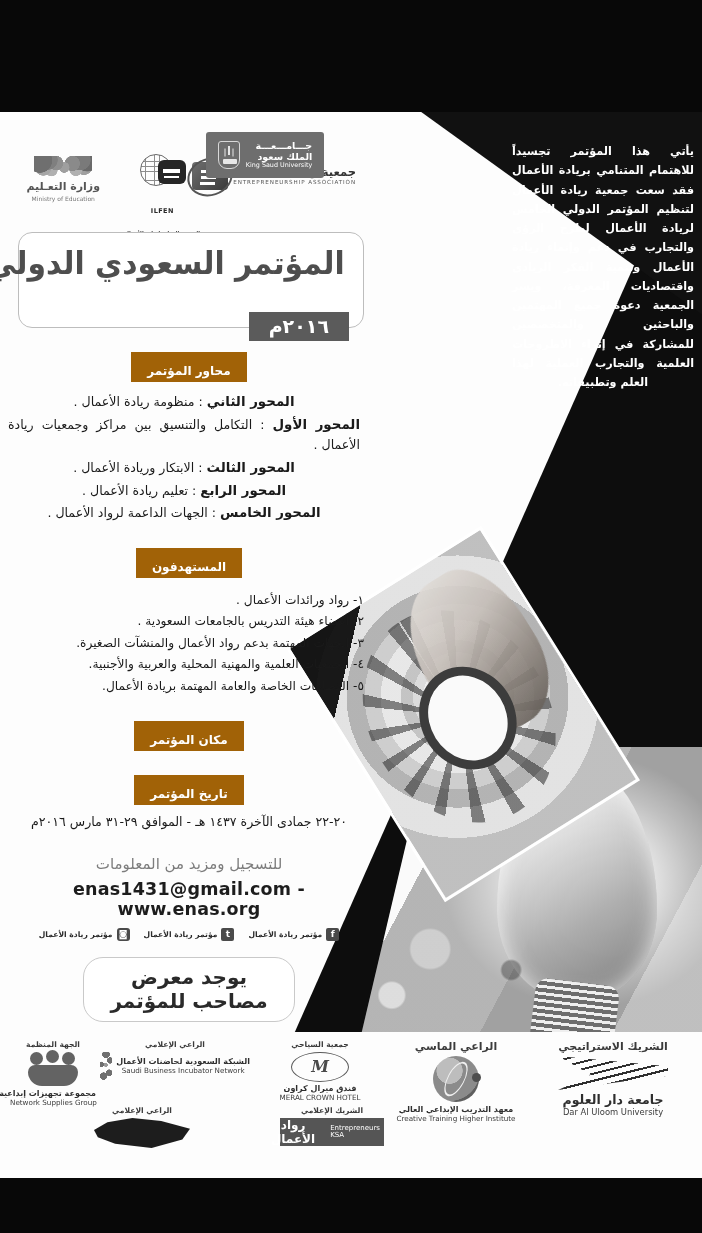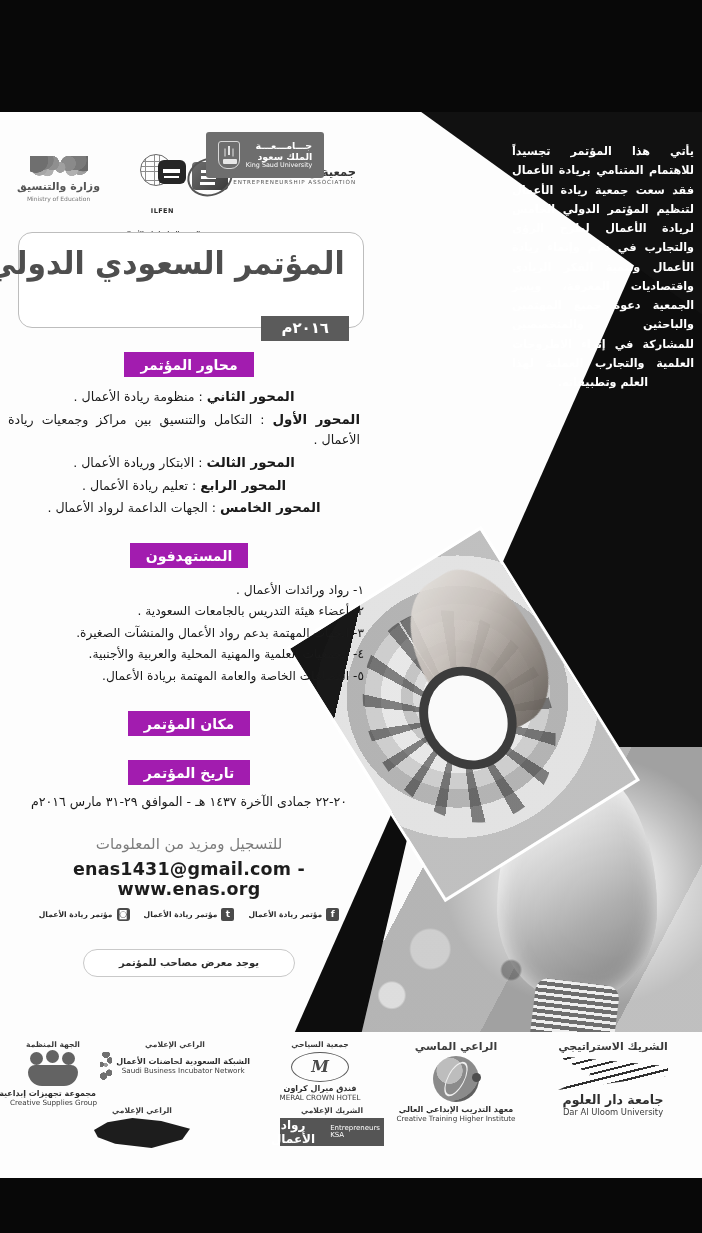--- a/index.html
+++ b/index.html
@@ -299,34 +299,34 @@
     letter-spacing: -1px;
     white-space: nowrap;
     transform: scaleX(.96);
     font-family: "DejaVu Sans", sans-serif;
   }
   .year-chip {
     position: absolute;
     right: 14px; bottom: -14px;
     background: #5b5b5b;
     color: #fff;
-    font-size: 15px;
+    font-size: 19px;
     font-weight: bold;
     padding: 3px 20px 4px 20px;
     letter-spacing: 1px;
   }
 
   
   .sec-head {
     display: inline-block;
-    background: #a21caf;
+    background: #a16207;
     color: #fff;
-    font-size: 14px;
+    font-size: 12px;
     font-weight: bold;
-    padding: 5px 16px 4px 16px;
+    padding: 12px 16px 4px 16px;
     letter-spacing: .3px;
   }
   .sec-head-wrap { text-align: center; margin-top: 24px; }
 
   .axes {
     padding: 0 18px 0 8px;
     margin-top: 9px;
     font-size: 12.6px;
     line-height: 1.62;
     color: #1a1a1a;
@@ -400,28 +400,28 @@
     font-size: 9px;
     font-weight: bold;
     line-height: 13px;
     text-align: center;
     direction: ltr;
   }
   .social-ic.ig { border-radius: 3px; background: #4a4a4a; }
   .social-tx { font-size: 7.6px; color: #2b2b2b; font-weight: bold; }
 
   .expo {
-    margin: 28px auto 0 auto;
+    margin: 16px auto 0 auto;
     width: 212px;
     border: 1.5px solid #c9c9c9;
     border-radius: 20px;
     background: #fff;
     text-align: center;
     padding: 7px 10px 8px 10px;
-    font-size: 10px;
+    font-size: 20px;
     font-weight: bold;
     color: #2a2a2a;
     letter-spacing: .3px;
   }
 
   
   .sponsors {
     position: absolute;
     left: 0; top: 1032px;
     width: 702px; height: 146px;
@@ -577,21 +577,21 @@
             <div class="globe"></div>
             <div class="ebox"></div>
           </div>
           <div class="ilfen-label">ILFEN</div>
           <div class="ilfen-ar">الرخصة الدولية لريادة الأعمال</div>
           <div class="ilfen-en">International License For Entrepreneurship</div>
         </div>
 
         <div class="logo logo-moe">
           <div class="moe-dots"></div>
-          <div class="moe-ar">وزارة والتنسيق</div>
+          <div class="moe-ar">وزارة التعـليم</div>
           <div class="moe-en">Ministry of Education</div>
         </div>
 
       </div>
 
       <div class="title-box">
         <div class="title-ar">المؤتمر السعودي الدولي لريادة الأعمال</div>
         <div class="year-chip">٢٠١٦م</div>
       </div>
 
@@ -709,21 +709,21 @@
 
     <div class="sp sp-org">
       <div class="sp-cat">الجهة المنظمة</div>
       <div class="mk-people">
         <span class="h h1"></span>
         <span class="h h2"></span>
         <span class="h h3"></span>
         <span class="body"></span>
       </div>
       <div class="sp-name-ar">مجموعة تجهيزات إبداعية</div>
-      <div class="sp-name-en">Creative Supplies Group</div>
+      <div class="sp-name-en">Network Supplies Group</div>
     </div>
 
     <div class="sp sp-media2">
       <div class="sp-cat">الراعي الإعلامي</div>
       <div class="mk-jazirah"></div>
     </div>
 
     <div class="sp sp-media3">
       <div class="sp-cat">الشريك الإعلامي</div>
       <div class="mk-rowad">

